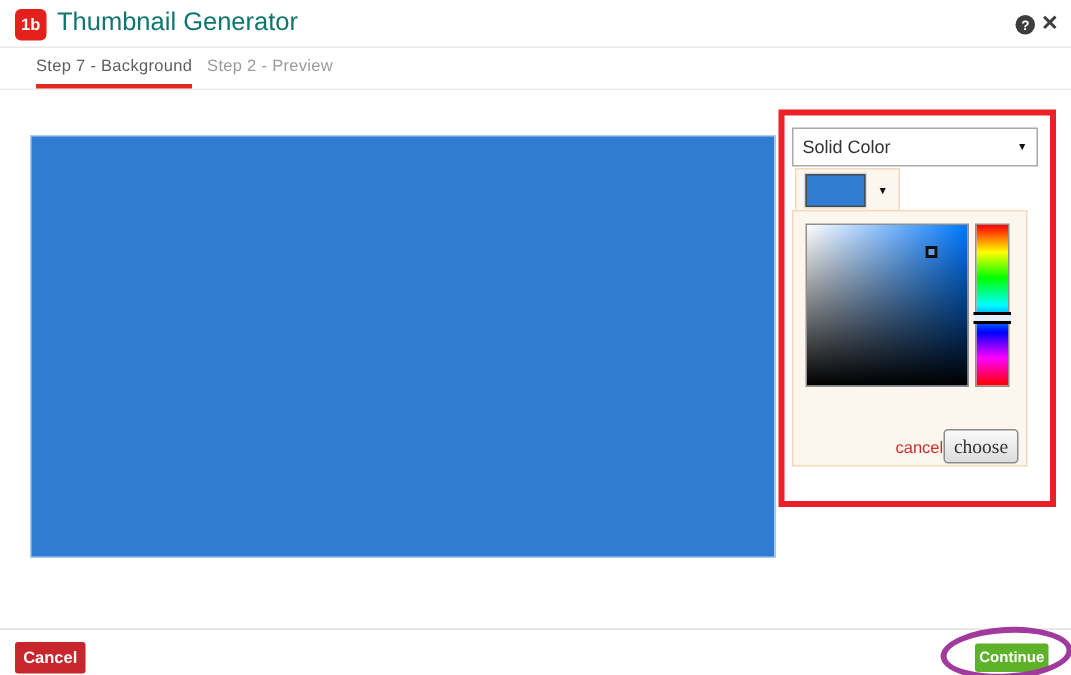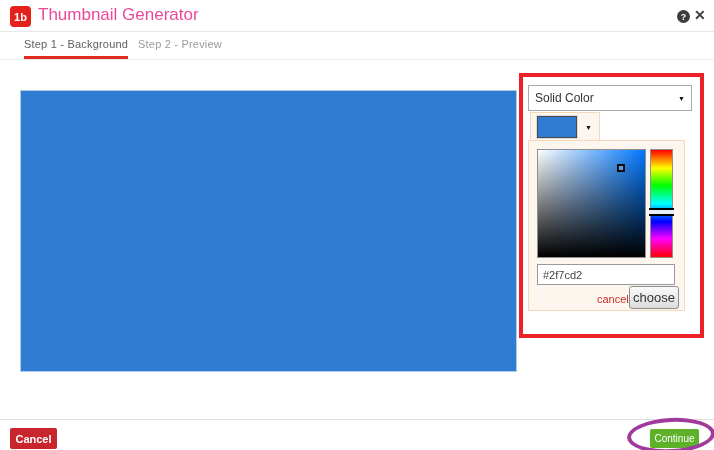--- a/index.html
+++ b/index.html
@@ -4,21 +4,21 @@
 <style>
   html,body{margin:0;padding:0;background:#fff;}
   .app{
     position:relative;width:714px;height:450px;background:#fff;overflow:hidden;
     font-family:"Liberation Sans",sans-serif;-webkit-font-smoothing:antialiased;
   }
   
   .header{position:absolute;top:0;left:0;right:0;height:31px;border-bottom:1px solid #e8e8e8;background:#fff;}
   .logo{position:absolute;left:10px;top:6px;width:21px;height:21px;background:var(--brand-red);
     border-radius:4px;color:#fff;font-weight:bold;font-size:11px;display:flex;align-items:center;justify-content:center;}
-  .title{position:absolute;left:38px;top:5px;font-size:17px;color:#ec4899;}
+  .title{position:absolute;left:38px;top:5px;font-size:17px;color:#0f766e;}
   .help{position:absolute;left:677px;top:10px;width:13px;height:13px;border-radius:50%;background:#3d3d3d;
     color:#fff;font-size:9px;font-weight:bold;display:flex;align-items:center;justify-content:center;cursor:pointer;}
   .close{position:absolute;left:694px;top:7px;font-size:14px;font-weight:bold;color:#3d3d3d;cursor:pointer;line-height:16px;}
   
   .tabs{position:absolute;top:31px;left:0;right:0;height:28px;border-bottom:1px solid #ededed;padding-left:24px;display:flex;}
   .tab{width:104px;line-height:27px;font-size:11px;letter-spacing:.2px;color:#9b9b9b;text-align:center;position:relative;cursor:pointer;white-space:nowrap;}
   .tab.active{color:#5f5f5f;}
   .tab.active::after{content:"";position:absolute;left:0;right:0;bottom:0;height:3px;background:var(--tab-red);}
   
   .canvas{position:absolute;left:20px;top:90px;width:497px;height:282px;background:var(--canvas-blue);border:1px solid #aecdec;box-sizing:border-box;}
@@ -35,47 +35,47 @@
   .sat{position:absolute;left:8px;top:8px;width:107px;height:107px;border:1px solid #8f8f8f;
     background:linear-gradient(to top,#000,rgba(0,0,0,0)),linear-gradient(to right,#fff,hsl(212,100%,50%));}
   .marker{position:absolute;left:79px;top:14px;width:4px;height:4px;border:2px solid #101010;background:rgba(255,255,255,.25);}
   .hue{position:absolute;left:121px;top:8px;width:21px;height:107px;border:1px solid #8f8f8f;
     background:linear-gradient(to bottom,#f00,#ff0 17%,#0f0 33%,#0ff 50%,#00f 67%,#f0f 83%,#f00);}
   .hue-handle{position:absolute;left:-2px;right:-2px;top:58px;height:4px;background:#e4eefb;border-top:2px solid #000;border-bottom:2px solid #000;cursor:grab;}
   .hex{position:absolute;left:8px;top:123px;width:138px;height:21px;box-sizing:border-box;border:1px solid #9a9a9a;
     font-family:"Liberation Sans",sans-serif;font-size:11px;color:#444;padding:0 5px;background:#fff;}
   .cancel-link{position:absolute;left:68px;top:152px;font-size:11px;color:#c9302c;cursor:pointer;}
   .choose-btn{position:absolute;left:100px;top:145px;width:50px;height:23px;box-sizing:border-box;border:1px solid #8c8c8c;border-radius:3px;
-    background:linear-gradient(#fafafa,#dcdcdc);font-family:Liberation Sans, sans-serif;font-size:13px;color:#333;cursor:pointer;padding:0;}
+    background:linear-gradient(#fafafa,#dcdcdc);font-family:Liberation Serif, serif;font-size:13px;color:#333;cursor:pointer;padding:0;}
   
   .footer-line{position:absolute;left:0;right:0;top:419px;border-top:1px solid #e0e0e0;}
   .cancel-btn{position:absolute;left:10px;top:428px;width:47px;height:21px;border:none;border-radius:2px;background:var(--cancel-red);
     color:#fff;font-family:"Liberation Sans",sans-serif;font-size:11px;font-weight:bold;cursor:pointer;padding:0;}
   .continue-btn{position:absolute;left:650px;top:429px;width:49px;height:19px;border:none;border-radius:2px;background:var(--continue-green);
-    color:#fff;font-family:"Liberation Sans",sans-serif;font-size:10px;font-weight:normal;cursor:pointer;padding:0;}
+    color:#fff;font-family:"Liberation Sans",sans-serif;font-size:10px;font-weight:bold;cursor:pointer;padding:0;}
   
   .red-rect{position:absolute;left:519px;top:73px;width:185px;height:265px;box-sizing:border-box;
     border:4px solid var(--annotation-red);pointer-events:none;z-index:20;}
   .purple-ellipse{position:absolute;left:627px;top:418px;width:80px;height:27px;border:4px solid var(--annotation-purple);
     border-radius:50%;transform:rotate(-3deg);pointer-events:none;z-index:20;}
 </style>
 </head>
 <body>
 
 <div class="app">
 
   <div class="header">
     <div class="logo">1b</div>
     <div class="title">Thumbnail Generator</div>
     <div class="help">?</div>
     <div class="close">✕</div>
   </div>
 
   <div class="tabs">
-    <div class="tab active">Step 1 - Background</div>
+    <div class="tab active">Step 7 - Background</div>
     <div class="tab">Step 2 - Preview</div>
   </div>
 
   <div class="canvas"></div>
 
   <div class="mode-select">
     <span>Solid Color</span>
     <span class="dd-arrow">▼</span>
   </div>
 
@@ -84,21 +84,20 @@
     <span class="swatch-arrow">▼</span>
   </div>
 
   <div class="picker">
     <div class="sat">
       <div class="marker"></div>
     </div>
     <div class="hue">
       <div class="hue-handle"></div>
     </div>
-    <input class="hex" value="#2f7cd2" style="">
     <span class="cancel-link">cancel</span>
     <button class="choose-btn">choose</button>
   </div>
 
   <div class="red-rect"></div>
 
   <div class="footer-line"></div>
   <button class="cancel-btn">Cancel</button>
   <button class="continue-btn">Continue</button>
   <div class="purple-ellipse"></div>

